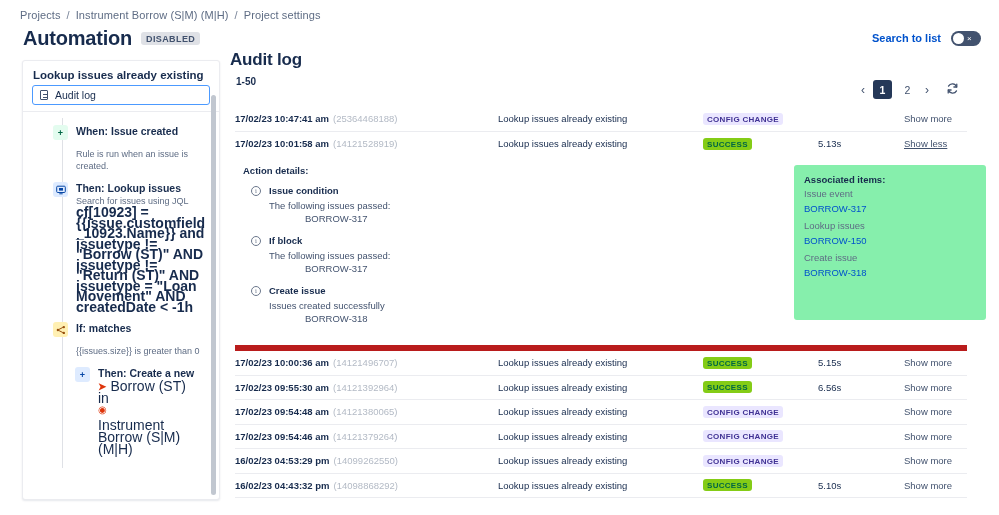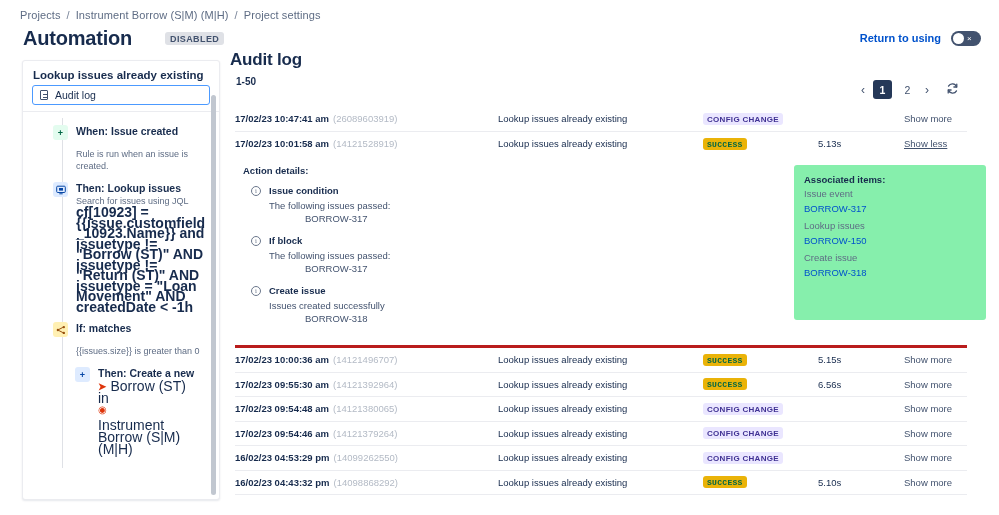--- a/index.html
+++ b/index.html
@@ -22,21 +22,21 @@
 
   
   .page-title {
     position: absolute; left: 23px; top: 27px;
     font-size: 20px; font-weight: 600; color: #172b4d; letter-spacing: -.2px;
   }
   .disabled-badge {
     position: absolute; left: 141px; top: 32px;
     background: #dfe1e6; color: #42526e;
     font-size: 9px; font-weight: 700; letter-spacing: .4px;
-    padding: 2px 5px 1px 5px; border-radius: 3px; margin-left: 24px;
+    padding: 2px 5px 1px 5px; border-radius: 3px;
   }
 
   
   .return-link {
     position: absolute; right: 58px; top: 32px;
     font-size: 11px; font-weight: 700; color: #0052cc; cursor: pointer;
     white-space: nowrap;
   }
   .toggle {
     position: absolute; right: 18px; top: 31px;
@@ -170,28 +170,28 @@
     color: #172b4d;
   }
   .trow.expanded-head { border-bottom: none; }
   .ts { font-weight: 600; }
   .tid { color: #b3bac5; font-weight: 400; margin-left: 4px; }
   .badge {
     display: inline-block; font-size: 8px; font-weight: 700;
     letter-spacing: .3px; padding: 2px 4px 1px 4px; border-radius: 3px;
   }
   .b-config { background: #eae6ff; color: #403294; }
-  .b-success { background: #eab308; color: #006644; font-family: Liberation Mono, monospace; }
+  .b-success { background: #84cc16; color: #006644; }
   .op-link { color: #42526e; cursor: pointer; }
   .op-link.less { text-decoration: underline; }
 
   
   .expand {
     display: flex; gap: 14px;
-    padding: 9px 0 10px 0; border-bottom: 3px solid #b91c1c;
+    padding: 9px 0 10px 0; border-bottom: 6px solid #b91c1c;
   }
   .details-col { width: 545px; flex: none; padding-left: 8px; }
   .details-h { font-size: 9.5px; font-weight: 700; color: #172b4d; margin-bottom: 9px; }
   .d-item { display: flex; gap: 8px; margin-bottom: 10px; padding-left: 8px; }
   .i-circle {
     width: 10px; height: 10px; border-radius: 50%;
     border: 1px solid #6b778c; color: #6b778c;
     font-size: 7px; line-height: 9px; text-align: center; flex: none;
     margin-top: 1px; font-family: "Liberation Serif", serif;
   }
@@ -216,21 +216,21 @@
     <span>Projects</span>
     <span class="sep">/</span>
     <span>Instrument Borrow (S|M) (M|H)</span>
     <span class="sep">/</span>
     <span>Project settings</span>
   </div>
 
   <div class="page-title">Automation</div>
   <div class="disabled-badge">DISABLED</div>
 
-  <div class="return-link">Return to using</div>
+  <div class="return-link">Search to list</div>
   <div class="toggle">
     <div class="knob"></div>
     <div class="x">×</div>
   </div>
 
   <div class="rule-panel">
     <div class="rule-panel-title">Lookup issues already existing</div>
 
     <div class="audit-log-item">
       <span class="icon-doc"></span>
@@ -320,21 +320,21 @@
           <path d="M11.6 2.2v3.2H8.5" stroke="#42526e" stroke-width="1.4" fill="none" stroke-linecap="round" stroke-linejoin="round"></path>
           <path d="M2.4 11.8V8.6h3.1" stroke="#42526e" stroke-width="1.4" fill="none" stroke-linecap="round" stroke-linejoin="round"></path>
         </svg>
       </span>
     </div>
 
     <div class="tbl">
 
       <div class="trow">
         <div class="c-date">
-          <span class="ts">17/02/23 10:47:41 am</span><span class="tid">(26089603919)</span>
+          <span class="ts">17/02/23 10:47:41 am</span><span class="tid">(25364468188)</span>
         </div>
         <div class="c-rule">Lookup issues already existing</div>
         <div class="c-status"><span class="badge b-config">CONFIG CHANGE</span></div>
         <div class="c-dur"></div>
         <div class="c-ops"><span class="op-link">Show more</span></div>
       </div>
 
       <div class="trow expanded-head">
         <div class="c-date">
           <span class="ts">17/02/23 10:01:58 am</span><span class="tid">(14121528919)</span>

